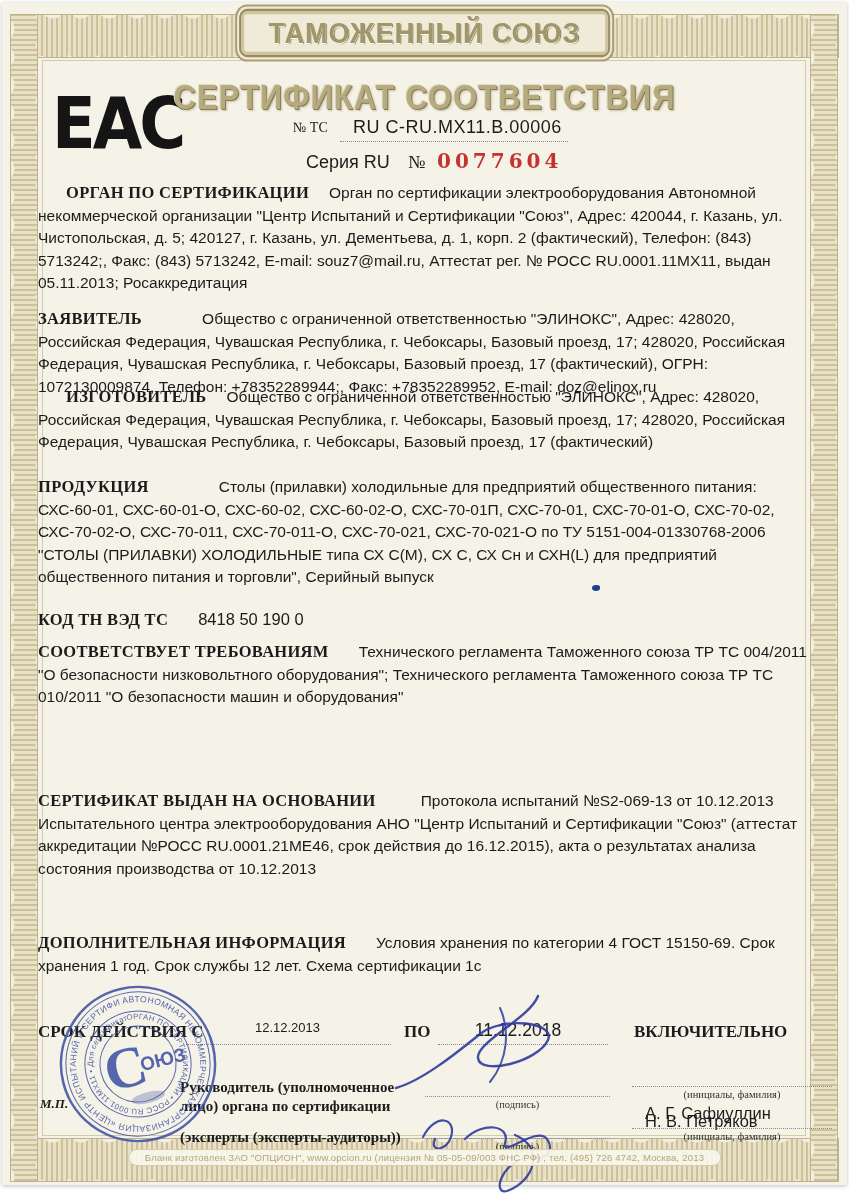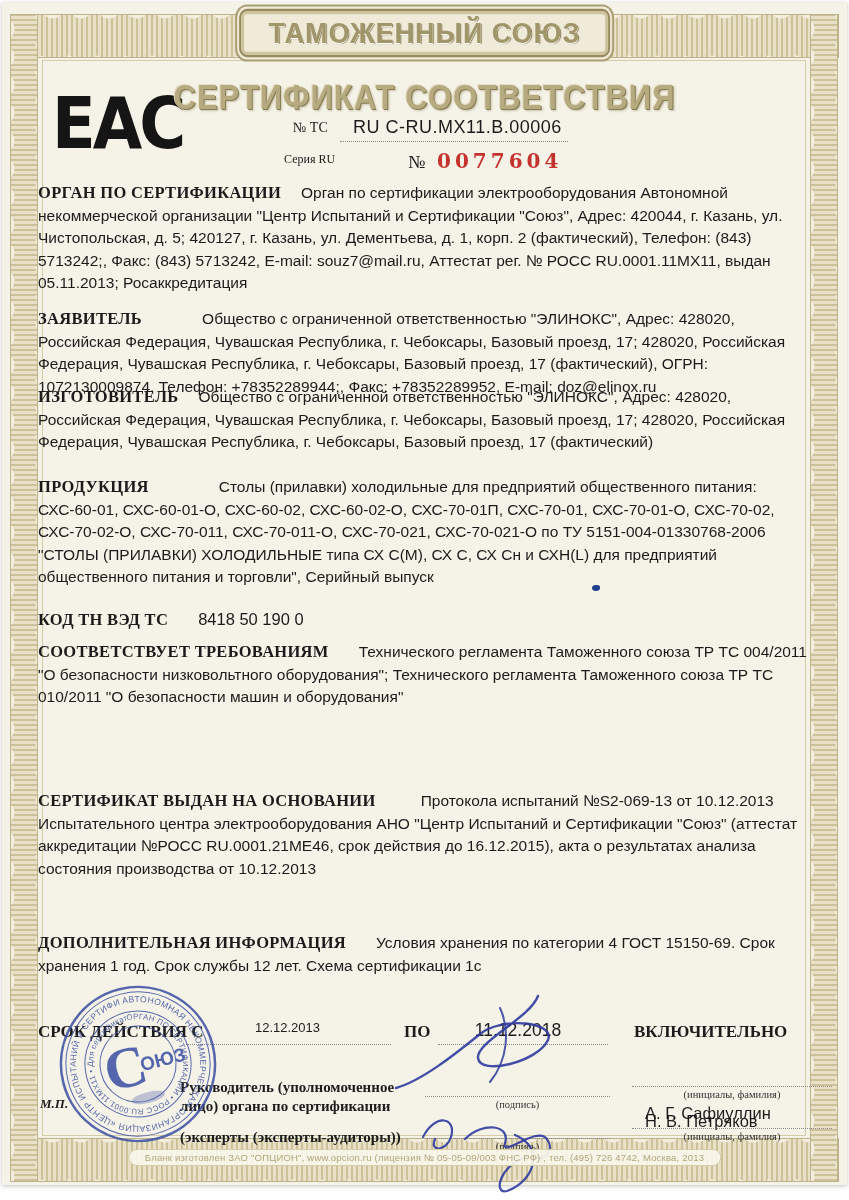--- a/index.html
+++ b/index.html
@@ -34,29 +34,29 @@
       box-shadow:0 0 0 2px #f0ebd8,0 0 0 4px #a99e74,inset 0 0 0 3px #cfc49e;
       text-shadow:0 1px 0 #fff,1px 1px 1px #7e744c;}
   .eac{position:absolute;left:52px;top:88px;font-family:"DejaVu Sans",sans-serif;font-weight:900;
       font-size:64px;letter-spacing:-3px;color:#151515;transform:scaleY(1.12);transform-origin:top left;line-height:1;}
   .title{position:absolute;left:0;right:0;top:80px;text-align:center;font-weight:bold;font-size:31px;
       letter-spacing:1px;color:#b6ab80;transform:scaleY(1.12);
       text-shadow:1px 1px 0 #877c52,-1px -1px 0 #e4dcc0,2px 2px 2px rgba(120,110,70,.35);}
   .nots-label{position:absolute;left:293px;top:120px;font-family:"Liberation Serif",serif;font-size:14px;}
   .nots-value{position:absolute;left:353px;top:117px;font-size:18px;letter-spacing:.5px;}
   .nots-line{position:absolute;left:340px;top:141px;width:228px;border-bottom:1.5px dotted #8a8a8a;}
-  .seria-label{position:absolute;left:284px;top:152px;font-family:Liberation Serif, serif;font-size:12px;}
+  .seria-label{position:absolute;left:306px;top:152px;font-family:Liberation Sans, sans-serif;font-size:18px;}
   .seria-no{position:absolute;left:408px;top:152px;font-family:"Liberation Serif",serif;font-size:18px;}
   .seria-value{position:absolute;left:437px;top:149px;font-family:"DejaVu Serif",serif;font-weight:bold;
       font-size:20px;letter-spacing:4px;color:#c5332f;}
 
   
   .sec{position:absolute;left:38px;width:775px;font-size:15.5px;line-height:22.5px;color:#1b1b1b;}
   .sec .lbl{font-family:"Liberation Serif",serif;font-weight:bold;font-size:16.5px;letter-spacing:.3px;}
-  .g20{margin-right:20px;} .g30{margin-right:30px;} .g45{margin-right:45px;}
+  .g20{margin-right:20px;padding-left:28px;} .g30{margin-right:30px;} .g45{margin-right:45px;}
   .g60{margin-right:60px;} .g70{margin-right:70px;}
 
   
   .v-label{position:absolute;left:38px;top:1022px;font-family:"Liberation Serif",serif;font-weight:bold;font-size:17px;}
   .v-from{position:absolute;left:190px;top:1020px;width:195px;text-align:center;font-size:13px;}
   .v-line1{position:absolute;left:186px;top:1044px;width:205px;border-bottom:1.5px dotted #8a8a8a;}
   .v-po{position:absolute;left:404px;top:1022px;font-family:"Liberation Serif",serif;font-weight:bold;font-size:17px;}
   .v-to{position:absolute;left:438px;top:1020px;width:160px;text-align:center;font-size:17.5px;}
   .v-line2{position:absolute;left:438px;top:1044px;width:170px;border-bottom:1.5px dotted #8a8a8a;}
   .v-incl{position:absolute;left:634px;top:1022px;font-family:"Liberation Serif",serif;font-weight:bold;font-size:17px;}

